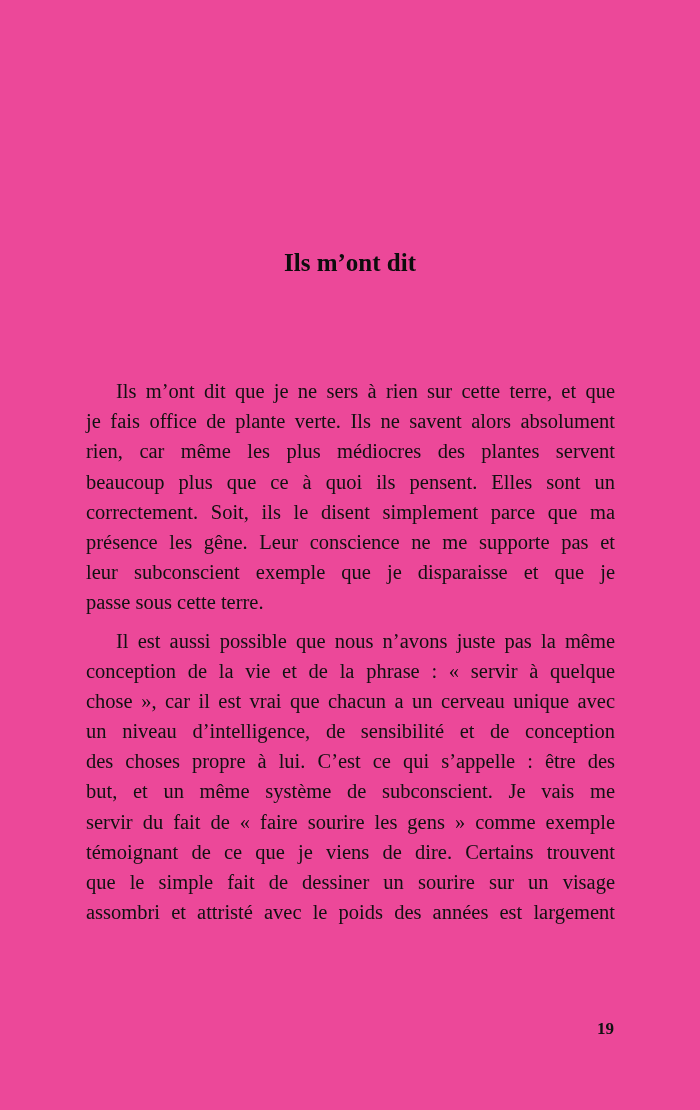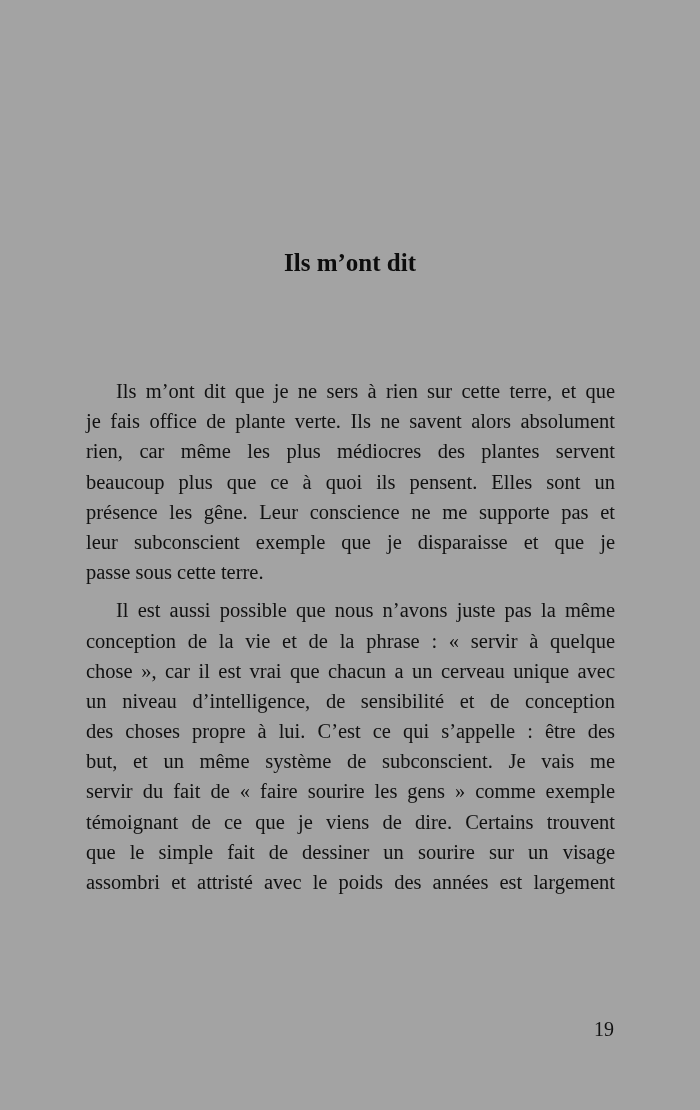--- a/index.html
+++ b/index.html
@@ -13,21 +13,21 @@
       position: relative;
       overflow: hidden;
       font-family: "Liberation Serif", "DejaVu Serif", serif;
       color: #111111;
     }
     .page {
       position: absolute;
       left: 0; top: 0;
       width: 700px;
       height: 1110px;
-      background: #a3a3a3;
+      background: #ec4899;
     }
     .chapter-title {
       position: absolute;
       top: 247px;
       left: 0;
       width: 700px;
       text-align: center;
       font-weight: bold;
       font-size: 25px;
       line-height: 32px;
@@ -54,37 +54,39 @@
       padding-left: 30px;
       margin-top: 8px;
     }
     .line.last {
       text-align-last: left;
     }
     .page-number {
       position: absolute;
       top: 1017px;
       right: 86px;
-      font-size: 20px;
+      font-size: 17px;
       line-height: 24px;
       color: #111111;
+      font-weight: bold;
     }
   </style>
 </head>
 <body>
 
 <div class="page">
   <h1 class="chapter-title">Ils m’ont dit</h1>
 
   <div class="body-text">
     <div class="paragraph">
       <span class="line indent">Ils m’ont dit que je ne sers à rien sur cette terre, et que</span>
       <span class="line">je fais office de plante verte. Ils ne savent alors absolument</span>
       <span class="line">rien, car même les plus médiocres des plantes servent</span>
       <span class="line">beaucoup plus que ce à quoi ils pensent. Elles sont un</span>
+      <span class="line">correctement. Soit, ils le disent simplement parce que ma</span>
       <span class="line">présence les gêne. Leur conscience ne me supporte pas et</span>
       <span class="line">leur subconscient exemple que je disparaisse et que je</span>
       <span class="line last">passe sous cette terre.</span>
     </div>
     <div class="paragraph">
       <span class="line indent">Il est aussi possible que nous n’avons juste pas la même</span>
       <span class="line">conception de la vie et de la phrase : « servir à quelque</span>
       <span class="line">chose », car il est vrai que chacun a un cerveau unique avec</span>
       <span class="line">un niveau d’intelligence, de sensibilité et de conception</span>
       <span class="line">des choses propre à lui. C’est ce qui s’appelle : être des</span>

